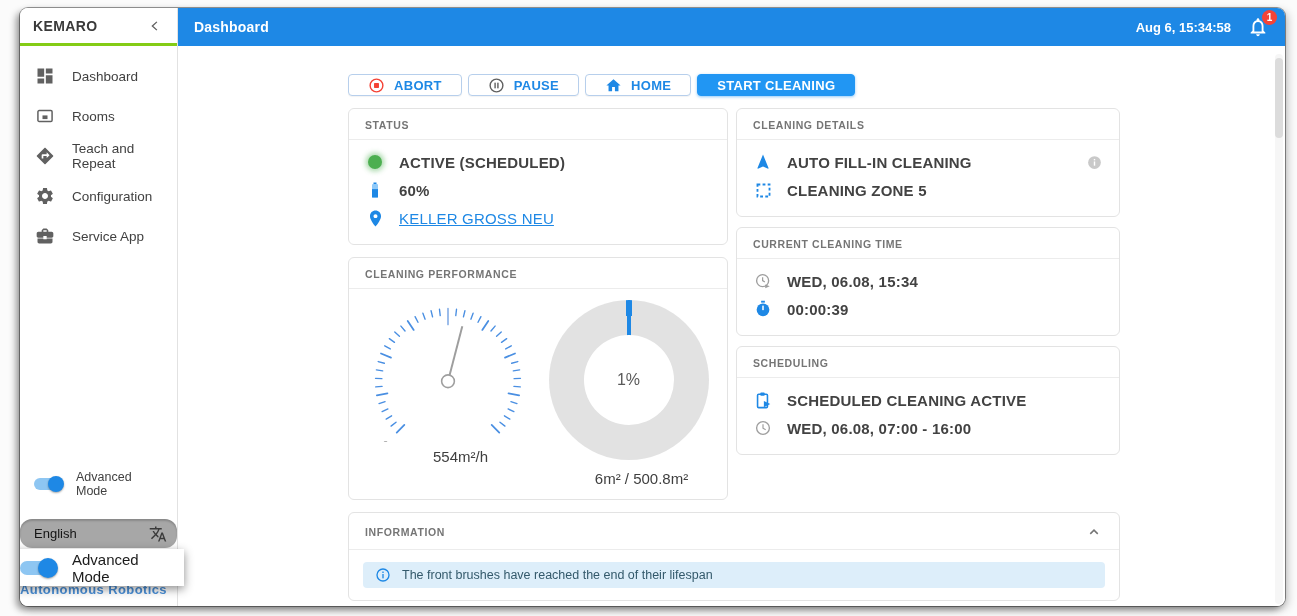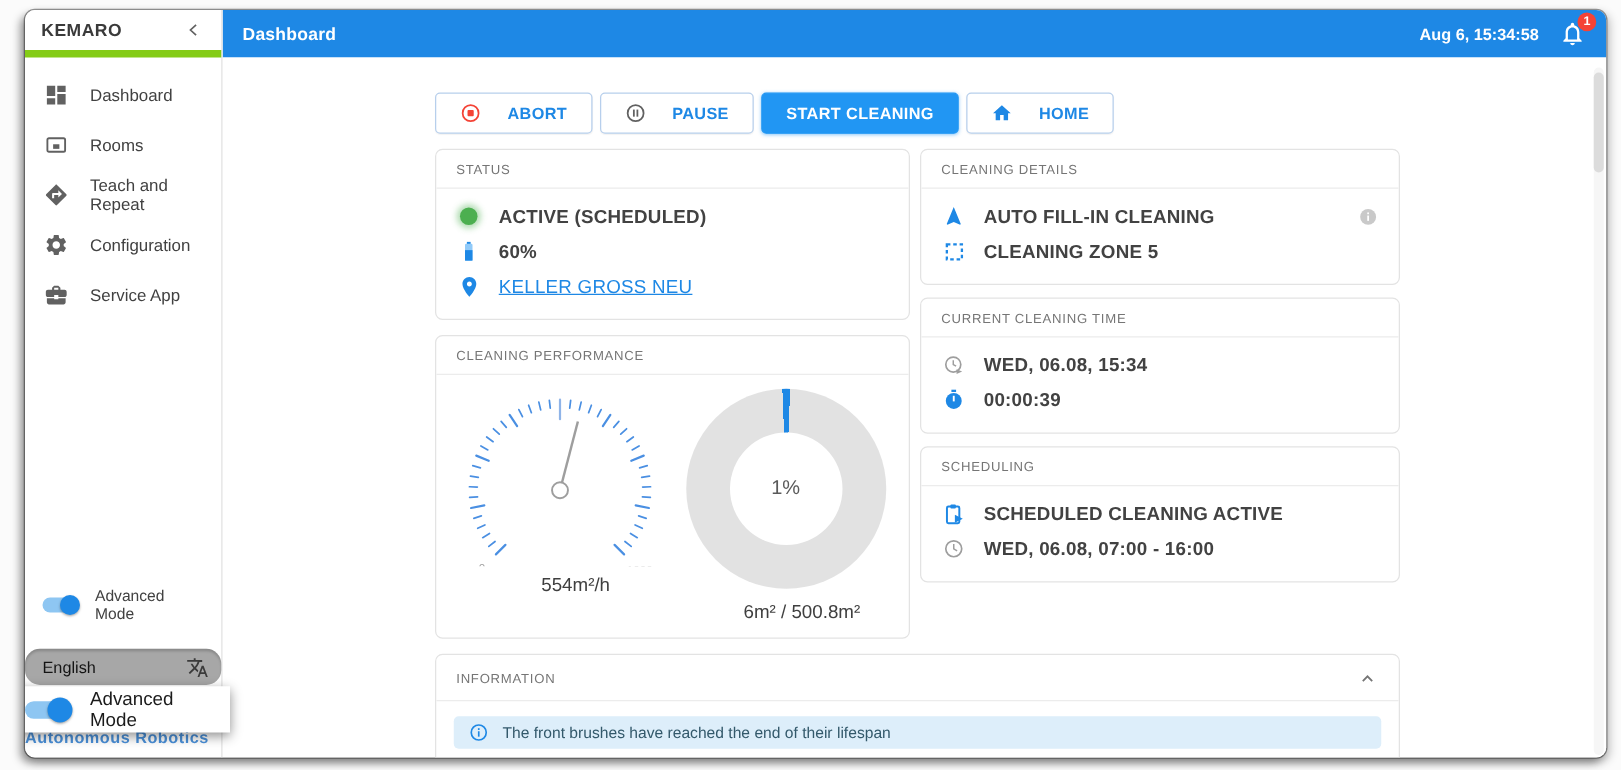--- a/index.html
+++ b/index.html
@@ -7,21 +7,21 @@
 
   .window {
     position:absolute; left:20px; top:8px; width:1265px; height:598px;
     background:#fff; border-radius:8px; overflow:visible;
     box-shadow:-4px 4px 7px rgba(0,0,0,.38), 3px 3px 8px rgba(0,0,0,.22), 0 0 0 1px #9a9a9a;
   }
   .window-inner { position:absolute; inset:0; border-radius:8px; overflow:hidden; display:flex; }
 
   
   .sidebar { width:158px; background:#fff; border-right:1px solid #e2e2e2; display:flex; flex-direction:column; position:relative; z-index:5; }
-  .brand-row { height:38px; display:flex; align-items:center; justify-content:space-between; padding:0 13px; border-bottom:6px solid #84cc16; }
+  .brand-row { height:38px; display:flex; align-items:center; justify-content:space-between; padding:0 13px; border-bottom:3px solid #84cc16; }
   .brand { font-size:14px; font-weight:bold; color:#3a3a3a; letter-spacing:.4px; }
   .collapse { width:18px; height:18px; cursor:pointer; }
   .menu { padding-top:10px; }
   .menu-item { height:40px; display:flex; align-items:center; gap:17px; padding:0 15px; cursor:pointer; }
   .menu-item .mi-icon { width:20px; height:20px; flex:none; }
   .menu-item .mi-label { font-size:13.5px; color:#414141; }
 
   .adv-row { margin-top:auto; height:38px; display:flex; align-items:center; gap:14px; padding:0 14px; }
   .adv-label { font-size:12.5px; color:#414141; }
 
@@ -58,31 +58,31 @@
 
   .inner { width:772px; margin-left:170px; padding-top:15px; }
 
   .links-row { display:flex; }
   .links-row .half { width:50%; display:flex; justify-content:center; align-items:center; gap:8px; }
   .link-btn { display:flex; align-items:center; gap:8px; font-size:12.5px; font-weight:bold; letter-spacing:.4px; color:#1E88E5; cursor:pointer; }
   .link-btn.disabled { color:#bdbdbd; cursor:default; }
   .link-btn svg { width:17px; height:17px; }
 
   .buttons-row { margin-top:13px; display:flex; gap:6px; }
-  .btn { height:33px; border-radius:4px; border:1px solid #b7cfec; background:#fff; color:#1E88E5; font-weight:bold; font-size:13px; letter-spacing:.3px; display:flex; align-items:center; justify-content:center; gap:21px; padding:0 19px; cursor:pointer; box-shadow:0 1px 1px rgba(0,0,0,.05); }
+  .btn { height:22px; border-radius:4px; border:1px solid #b7cfec; background:#fff; color:#1E88E5; font-weight:bold; font-size:13px; letter-spacing:.3px; display:flex; align-items:center; justify-content:center; gap:9px; padding:0 19px; cursor:pointer; box-shadow:0 1px 1px rgba(0,0,0,.05); }
   .btn svg { width:17px; height:17px; }
   .btn.primary { background:#2196F3; border-color:#2196F3; color:#fff; box-shadow:0 1px 3px rgba(33,150,243,.5); }
 
   .cols { margin-top:12px; display:flex; gap:8px; align-items:flex-start; }
   .col-left { width:380px; display:flex; flex-direction:column; gap:12px; }
   .col-right { width:384px; display:flex; flex-direction:column; gap:10px; }
 
   .card { background:#fff; border:1px solid #e3e3e3; border-radius:6px; overflow:hidden; }
   .card-head { display:flex; align-items:center; justify-content:space-between; padding:10px 16px 8px; border-bottom:1px solid #ececec; }
-  .card-title { font-size:10.5px; color:#757575; letter-spacing:.6px; font-weight:normal; }
+  .card-title { font-size:10.5px; color:#757575; letter-spacing:.6px; font-weight:bold; }
   .card-body { padding:8px 16px 12px; }
   .row { display:flex; align-items:center; gap:14px; min-height:28px; }
   .row .r-icon { width:20px; height:20px; flex:none; display:flex; align-items:center; justify-content:center; }
   .row .r-text { font-size:15px; color:#424242; letter-spacing:.2px;font-weight:bold; }
   .row .r-link { font-size:15px; color:#1E88E5; text-decoration:underline; cursor:pointer; letter-spacing:.2px; }
   .row .spacer { flex:1; }
 
   .green-dot { width:14px; height:14px; border-radius:50%; background:#4CAF50; box-shadow:0 0 5px 2.5px rgba(76,175,80,.45); }
 
   
@@ -203,28 +203,28 @@
             <span>ABORT</span>
           </button>
           <button class="btn">
             <svg viewBox="0 0 24 24">
                   <circle cx="12" cy="12" r="9" fill="none" stroke="#616161" stroke-width="2"></circle>
                   <rect x="9" y="8" width="2" height="8" fill="#616161"></rect>
                   <rect x="13" y="8" width="2" height="8" fill="#616161"></rect>
                 </svg>
             <span>PAUSE</span>
           </button>
-          <button class="btn primary">
-            <span>START CLEANING</span>
-          </button>
           <button class="btn">
             <svg viewBox="0 0 24 24">
                   <path fill="#1E88E5" d="M10 20v-6h4v6h5v-8h3L12 3 2 12h3v8z"></path>
                 </svg>
             <span>HOME</span>
+          </button>
+          <button class="btn primary">
+            <span>START CLEANING</span>
           </button>
         </div>
 
         <div class="cols">
 
           <div class="col-left">
             <div class="card">
               <div class="card-head">
                     <span class="card-title">STATUS</span>
                   </div>

